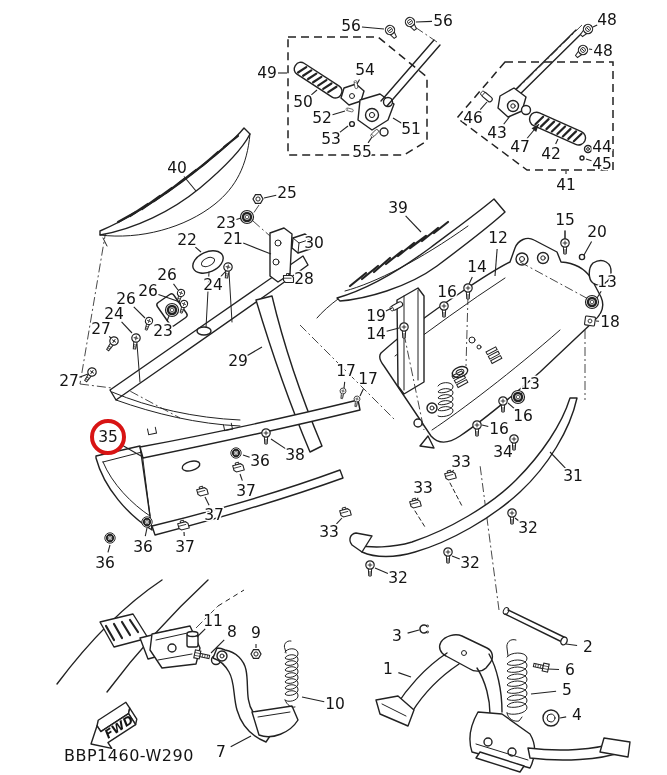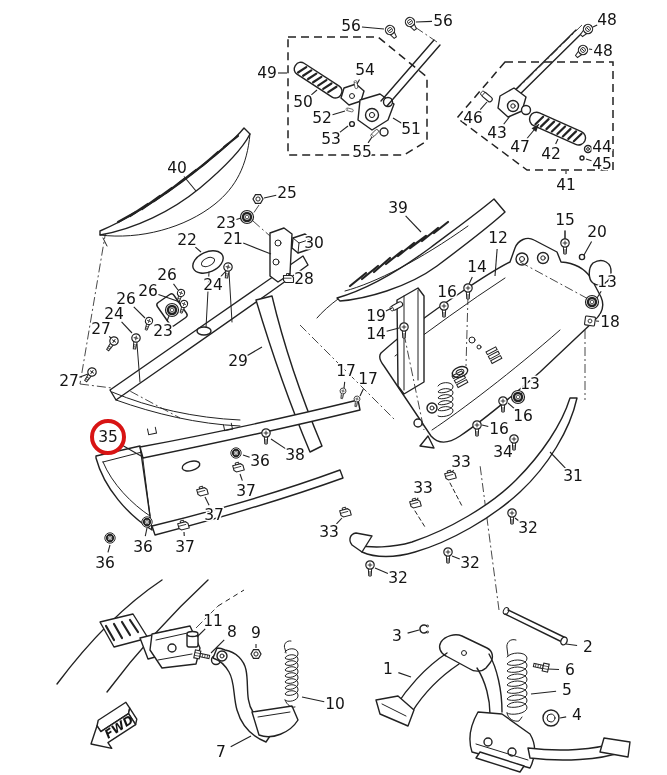--- a/index.html
+++ b/index.html
@@ -489,14 +489,15 @@
         <text x="365" y="70" text-anchor="middle" dominant-baseline="central" font-size="15.5" fill="#141414" stroke="#ffffff" stroke-width="3" paint-order="stroke" font-family="&quot;DejaVu Sans&quot;,&quot;Liberation Sans&quot;,sans-serif">54</text>
         <line x1="368.1017021584775" y1="142.8474467622837" x2="372" y2="137" stroke="#222222" stroke-width="1.1"></line>
         <text x="362" y="152" text-anchor="middle" dominant-baseline="central" font-size="15.5" fill="#141414" stroke="#ffffff" stroke-width="3" paint-order="stroke" font-family="&quot;DejaVu Sans&quot;,&quot;Liberation Sans&quot;,sans-serif">55</text>
         <line x1="361.9548252711447" y1="26.995893206467702" x2="384" y2="29" stroke="#222222" stroke-width="1.1"></line>
         <text x="351" y="26" text-anchor="middle" dominant-baseline="central" font-size="15.5" fill="#141414" stroke="#ffffff" stroke-width="3" paint-order="stroke" font-family="&quot;DejaVu Sans&quot;,&quot;Liberation Sans&quot;,sans-serif">56</text>
         <line x1="432.00753682856555" y1="21.407128265608684" x2="416" y2="22" stroke="#222222" stroke-width="1.1"></line>
         <text x="443" y="21" text-anchor="middle" dominant-baseline="central" font-size="15.5" fill="#141414" stroke="#ffffff" stroke-width="3" paint-order="stroke" font-family="&quot;DejaVu Sans&quot;,&quot;Liberation Sans&quot;,sans-serif">56</text>
       </g>
 </svg>
 
+<div class="code">BBP1460-W290</div>
 
 </div>
 
 </body></html>

